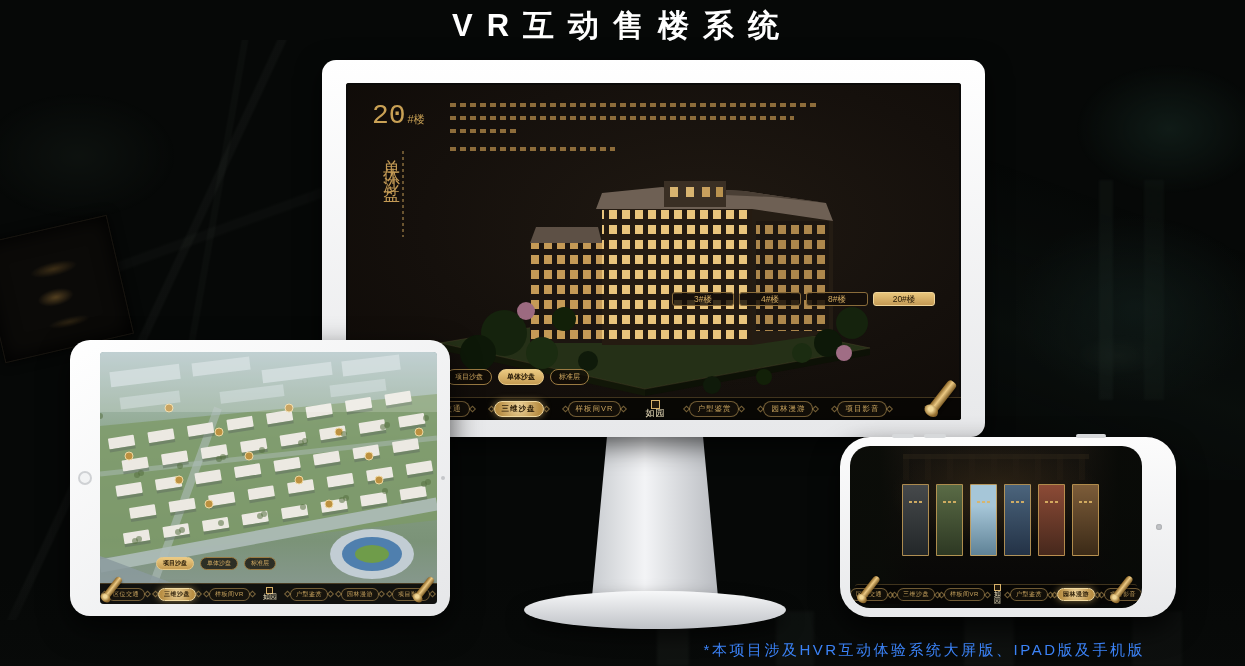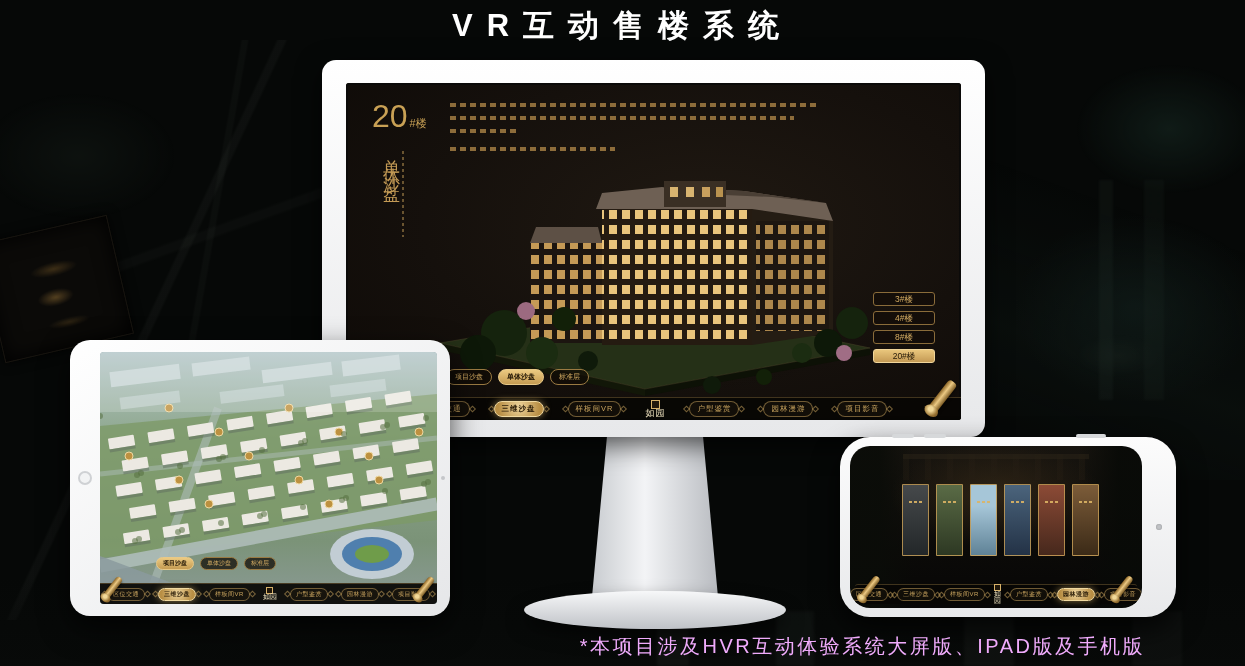--- a/index.html
+++ b/index.html
@@ -42,21 +42,21 @@
   }
   .bg-bottom::before { content:""; position:absolute; left:620px; bottom:0; width:625px; height:55px; opacity:.30;
     background:
       linear-gradient(90deg, transparent 0 6%, rgba(90,100,90,.35) 6% 11%, transparent 11% 25%, rgba(80,95,85,.3) 25% 31%, transparent 31% 55%, rgba(85,95,85,.3) 55% 63%, transparent 63% 82%, rgba(80,90,80,.28) 82% 90%, transparent 90%);
     filter:blur(1.5px);
   }
 
   
   .page-title { position:absolute; top:0; left:0; right:0; text-align:center;
     font-size:31px; font-weight:bold; color:#fff; letter-spacing:14px; line-height:52px; }
-  .footnote { position:absolute; right:100px; bottom:6px; font-size:20px; color:#f0abfc; letter-spacing:2.5px; }
+  .footnote { position:absolute; right:100px; bottom:6px; font-size:15px; color:#3b82f6; letter-spacing:2.5px; }
 
   
   .navbar { position:absolute; left:0; right:0; bottom:0; display:flex; align-items:center; justify-content:center;
     background:rgba(8,6,4,.93); border-top:1px solid rgba(200,160,90,.30); }
   .nav-item { position:relative; color:#c9a45f; background:rgba(32,24,13,.45);
     border:1px solid rgba(205,168,96,.5); border-radius:10px; white-space:nowrap; cursor:pointer; }
   .nav-item::before, .nav-item::after { content:""; position:absolute; top:50%; width:3px; height:3px;
     border:1px solid rgba(205,168,96,.55); transform:translateY(-50%) rotate(45deg); }
   .nav-item::before { left:-6px; } .nav-item::after { right:-6px; }
   .nav-item.active { background:radial-gradient(circle at 50% 35%, #eed49c, #b98f45 80%);
@@ -81,34 +81,34 @@
     background:linear-gradient(90deg,#c9ccd0,#f3f4f6 42%,#b9bcc1); }
   .monitor-stand-base { position:absolute; left:524px; top:591px; width:262px; height:38px; border-radius:50%;
     background:linear-gradient(#f7f8f9,#bfc2c7); box-shadow:0 9px 18px rgba(0,0,0,.55); }
   .monitor { position:absolute; left:322px; top:60px; width:663px; height:377px; border-radius:14px;
     background:linear-gradient(#ffffff,#e7e8ea); box-shadow:0 8px 26px rgba(0,0,0,.65); }
   .m-screen { position:absolute; left:24px; top:23px; width:615px; height:337px; overflow:hidden; border-radius:3px;
     background:radial-gradient(ellipse at 58% 42%, #201912 0%, #15100c 55%, #0e0a07 100%);
     box-shadow:inset 0 0 0 2px #0b0a09; }
 
   .m-unit { position:absolute; left:26px; top:12px; color:#c9a155; }
-  .m-unit-num { font-family:Liberation Sans, sans-serif; font-size:32px; line-height:42px; }
+  .m-unit-num { font-family:Liberation Mono, monospace; font-size:28px; line-height:42px; }
   .m-unit-suffix { font-size:11px; margin-left:2px; }
   .m-unit-title { position:absolute; left:34px; top:62px; writing-mode:vertical-rl;
     font-family:"Liberation Serif", serif; font-size:17px; letter-spacing:9px; color:#c39a55; }
   .m-unit-sub { position:absolute; left:56px; top:68px; width:2px; height:86px; opacity:.55;
     background:repeating-linear-gradient(180deg, #b08d4e 0 3px, transparent 3px 6px); }
 
   .m-desc { position:absolute; left:104px; top:20px; width:366px; }
   .dline { height:4px; margin-bottom:9px; opacity:.75;
     background:repeating-linear-gradient(90deg, rgba(198,152,80,.9) 0 6px, transparent 6px 10px); }
 
   .m-render { position:absolute; left:66px; top:64px; }
 
-  .m-floors { position:absolute; right:26px; top:209px; display:flex; flex-direction:column; gap:5px; }
+  .m-floors { position:absolute; right:26px; top:209px; display:flex; flex-direction:row; gap:5px; }
   .floor-btn { width:62px; height:14px; font-size:8.5px; line-height:12px; text-align:center;
     color:#d3ab62; background:rgba(20,14,8,.82); border:1px solid #8a6c3a; border-radius:3px; cursor:pointer; }
   .floor-btn.active { background:linear-gradient(#e9c67c,#c49a55); color:#241806; font-weight:normal; border-color:#f0d59a; }
 
   .m-views { position:absolute; left:100px; top:286px; display:flex; gap:6px; }
   .m-views .pill { font-size:7px; padding:2px 8px; }
 
   .m-navbar { height:23px; gap:24px; }
   .m-navbar .nav-item { font-size:7.5px; letter-spacing:1px; padding:2px 7px; }
   .m-navbar .brand-seal { width:9px; height:9px; }

